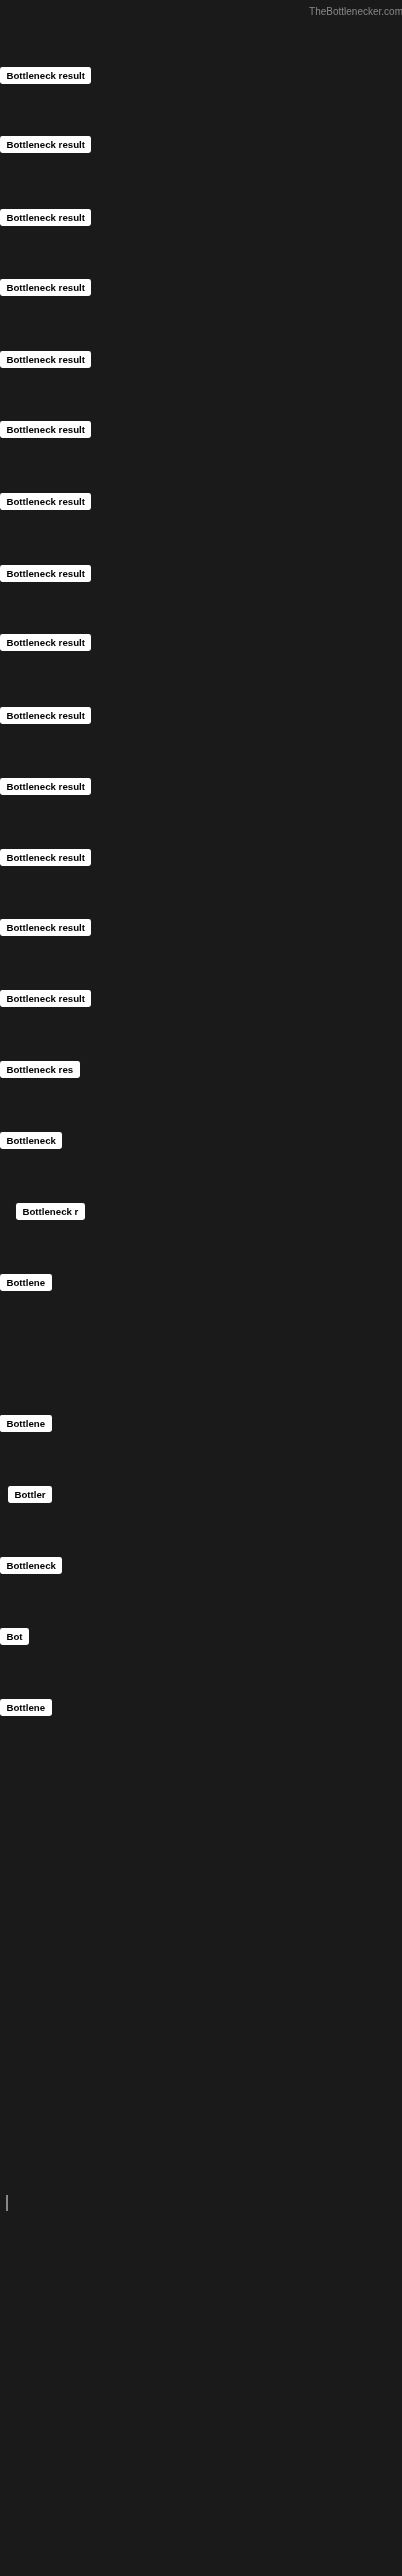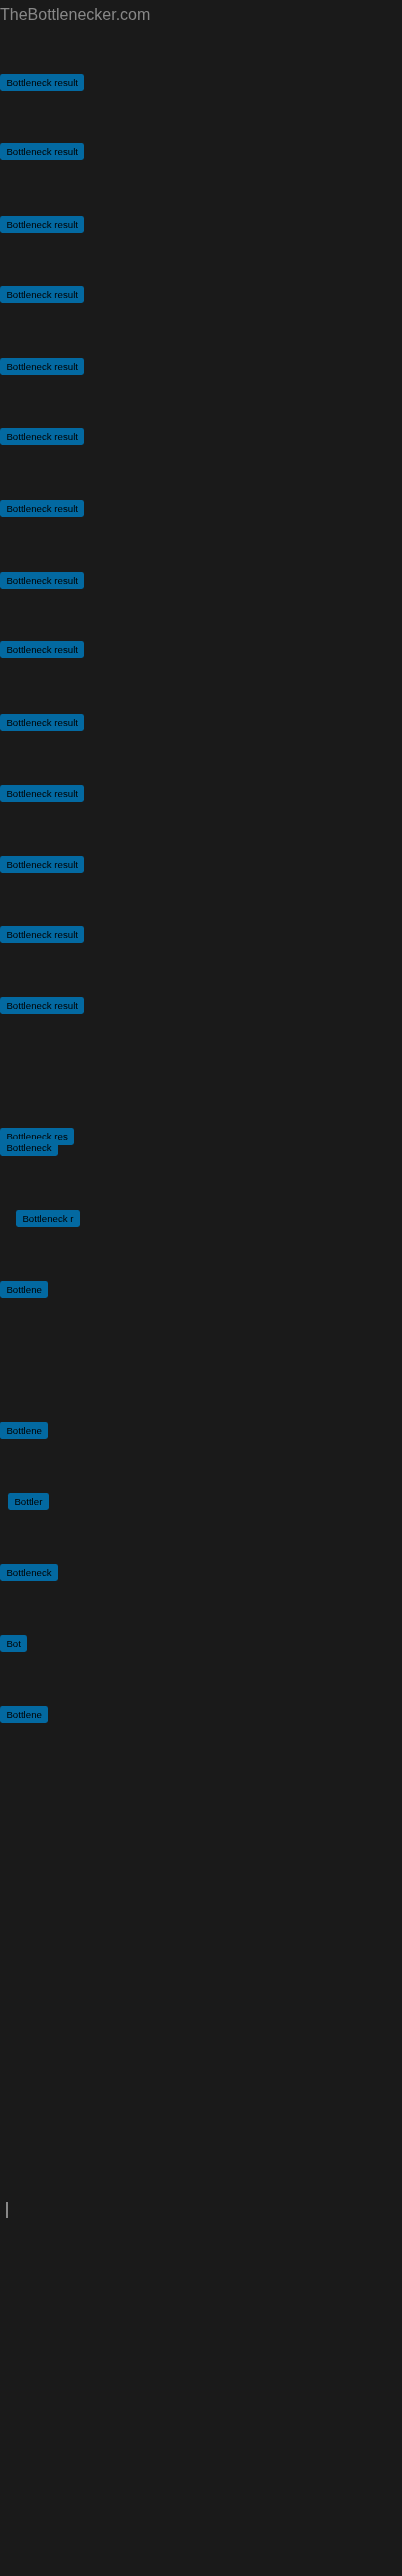--- a/index.html
+++ b/index.html
@@ -10,31 +10,31 @@
 
     body {
       background-color: #1a1a1a;
       width: 403px;
       min-height: 2576px;
       font-family: Arial, sans-serif;
       position: relative;
     }
 
     .site-title {
-      text-align: left;
+      text-align: right;
       color: #888;
-      font-size: 16px;
+      font-size: 10px;
       padding: 6.4px 0 3.2px 0;
     }
 
     .bottleneck-badge {
-      background-color: #0369a1;
+      background-color: #ffffff;
       color: #000;
       font-size: 9.7px;
-      font-weight: normal;
+      font-weight: bold;
       padding: 3.2px 6.4px;
       border-radius: 2.4px;
       white-space: nowrap;
       display: inline-block;
     }
 
     .cursor-line {
       position: absolute;
       left: 6.4px;
       width: 1.6px;
@@ -55,21 +55,21 @@
     <div style="position: absolute; top: 330px; left: 0px;"><span class="bottleneck-badge">Bottleneck result</span></div>
     <div style="position: absolute; top: 400px; left: 0px;"><span class="bottleneck-badge">Bottleneck result</span></div>
     <div style="position: absolute; top: 472px; left: 0px;"><span class="bottleneck-badge">Bottleneck result</span></div>
     <div style="position: absolute; top: 544px; left: 0px;"><span class="bottleneck-badge">Bottleneck result</span></div>
     <div style="position: absolute; top: 613px; left: 0px;"><span class="bottleneck-badge">Bottleneck result</span></div>
     <div style="position: absolute; top: 686px; left: 0px;"><span class="bottleneck-badge">Bottleneck result</span></div>
     <div style="position: absolute; top: 757px; left: 0px;"><span class="bottleneck-badge">Bottleneck result</span></div>
     <div style="position: absolute; top: 828px; left: 0px;"><span class="bottleneck-badge">Bottleneck result</span></div>
     <div style="position: absolute; top: 898px; left: 0px;"><span class="bottleneck-badge">Bottleneck result</span></div>
     <div style="position: absolute; top: 969px; left: 0px;"><span class="bottleneck-badge">Bottleneck result</span></div>
-    <div style="position: absolute; top: 1100px; left: 0px;"><span class="bottleneck-badge">Bottleneck res</span></div>
+    <div style="position: absolute; top: 1040px; left: 0px;"><span class="bottleneck-badge">Bottleneck res</span></div>
     <div style="position: absolute; top: 1111px; left: 0px;"><span class="bottleneck-badge">Bottleneck</span></div>
     <div style="position: absolute; top: 1182px; left: 16px;"><span class="bottleneck-badge">Bottleneck r</span></div>
     <div style="position: absolute; top: 1253px; left: 0px;"><span class="bottleneck-badge">Bottlene</span></div>
     <div style="position: absolute; top: 1394px; left: 0px;"><span class="bottleneck-badge">Bott</span></div>
     <div style="position: absolute; top: 1394px; left: 0px;"><span class="bottleneck-badge">Bottlene</span></div>
     <div style="position: absolute; top: 1465px; left: 8px;"><span class="bottleneck-badge">Bottler</span></div>
     <div style="position: absolute; top: 1536px; left: 0px;"><span class="bottleneck-badge">Bottleneck</span></div>
     <div style="position: absolute; top: 1607px; left: 0px; text-align: center;"><span class="bottleneck-badge">Bot</span></div>
     <div style="position: absolute; top: 1678px; left: 0px;"><span class="bottleneck-badge">Bottlene</span></div>
     <div class="cursor-line" style="position: absolute; top: 2174px; left: 6.4px; width: 1.6px; height: 16px; background-color: rgb(136, 136, 136);"></div>

